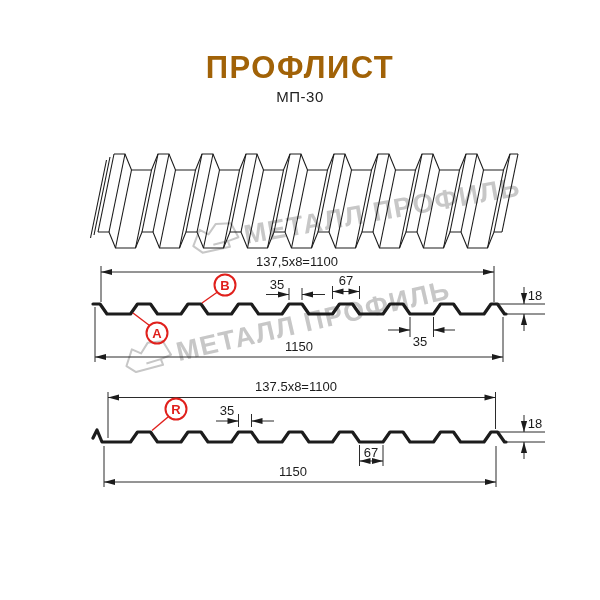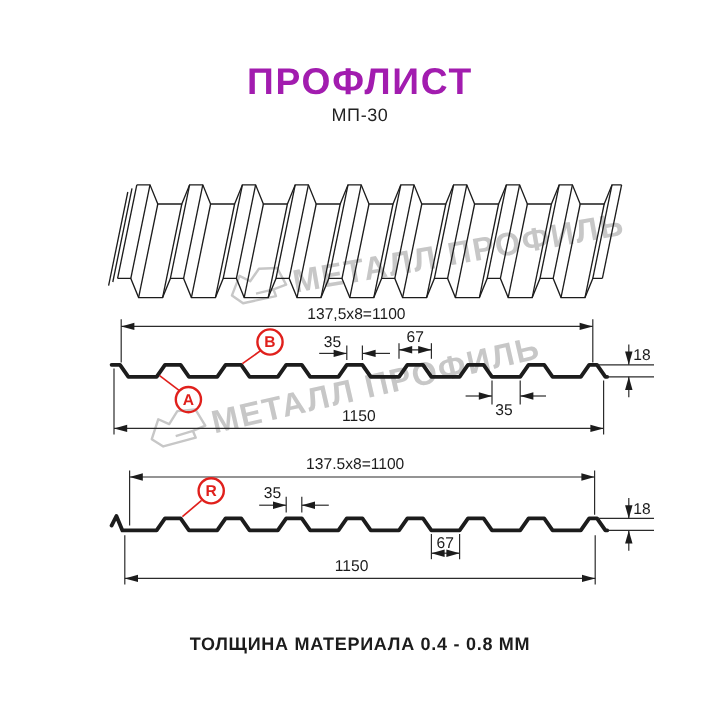--- a/index.html
+++ b/index.html
@@ -1,19 +1,19 @@
 <!DOCTYPE html>
 <html style="--red: #e0201c; --line: #1c1c1c; --wm: #c7c7c7;"><head>
 <meta charset="utf-8">
 <style>
   html,body{margin:0;padding:0;background:#fff;}
   .page{position:relative;width:600px;height:600px;background:#fff;overflow:hidden;
         font-family:"Liberation Sans",sans-serif;}
   .title{position:absolute;top:50px;left:0;width:600px;text-align:center;
-         font-size:31px;font-weight:700;letter-spacing:1.5px;color:#a21caf;}
+         font-size:31px;font-weight:700;letter-spacing:1.5px;color:#a16207;}
   .subtitle{position:absolute;top:88px;left:0;width:600px;text-align:center;
          font-size:15px;font-weight:400;letter-spacing:0.5px;color:#222;}
   .footer{position:absolute;top:529px;left:0;width:600px;text-align:center;
          font-size:15px;font-weight:700;letter-spacing:0.6px;color:#1c1c1c;}
   svg{position:absolute;top:0;left:0;}
   .thin{stroke:var(--line,#2b2b2b);stroke-width:1.1;fill:none;}
   .profile{stroke:var(--line,#111);stroke-width:3.2;fill:none;
            stroke-linejoin:round;stroke-linecap:round;}
   .dimline{stroke:#2b2b2b;stroke-width:1;fill:none;}
   .dim{font-family:"Liberation Sans",sans-serif;font-size:13px;fill:#1c1c1c;text-anchor:middle;}
@@ -168,14 +168,13 @@
       <line class="dimline" x1="496" y1="446" x2="496" y2="487"></line>
       <line class="dimline" x1="104" y1="482" x2="496" y2="482" marker-start="url(#arr)" marker-end="url(#arr)"></line>
       <text class="dim" x="293" y="476">1150</text>
 
       <line class="red" x1="168" y1="417" x2="152" y2="430.5" stroke-width="1.4"></line>
       <circle class="lblc" cx="176" cy="409" r="10.5"></circle>
       <text class="lblt" x="176" y="413.5">R</text>
     </g>
   </svg>
 
-  <div class="footer">ТОЛЩИНА МАТЕРИАЛА 0.4 - 0.8 ММ</div>
 </div>
 
 </body></html>

